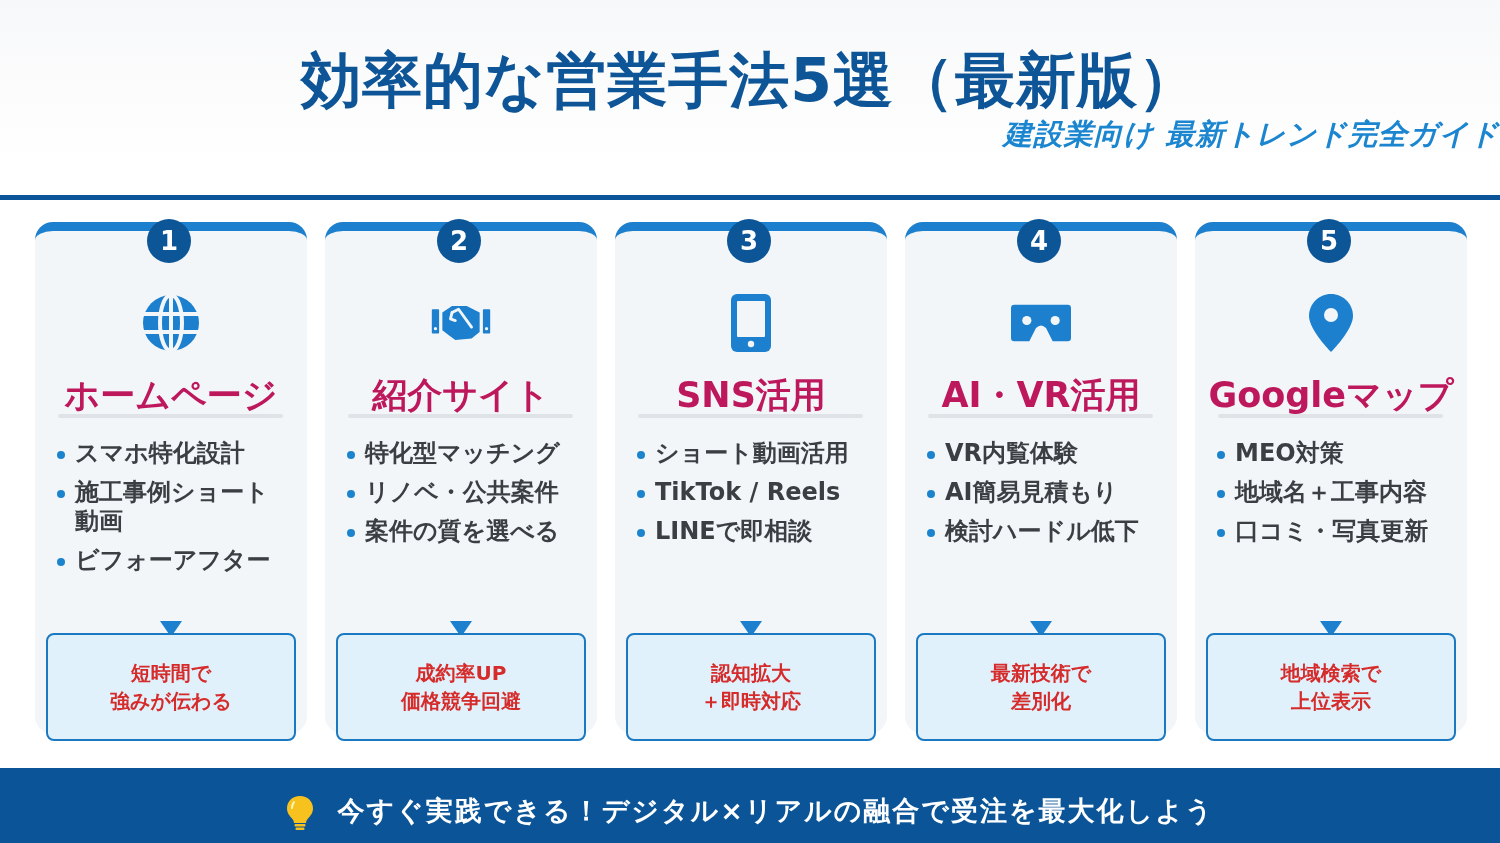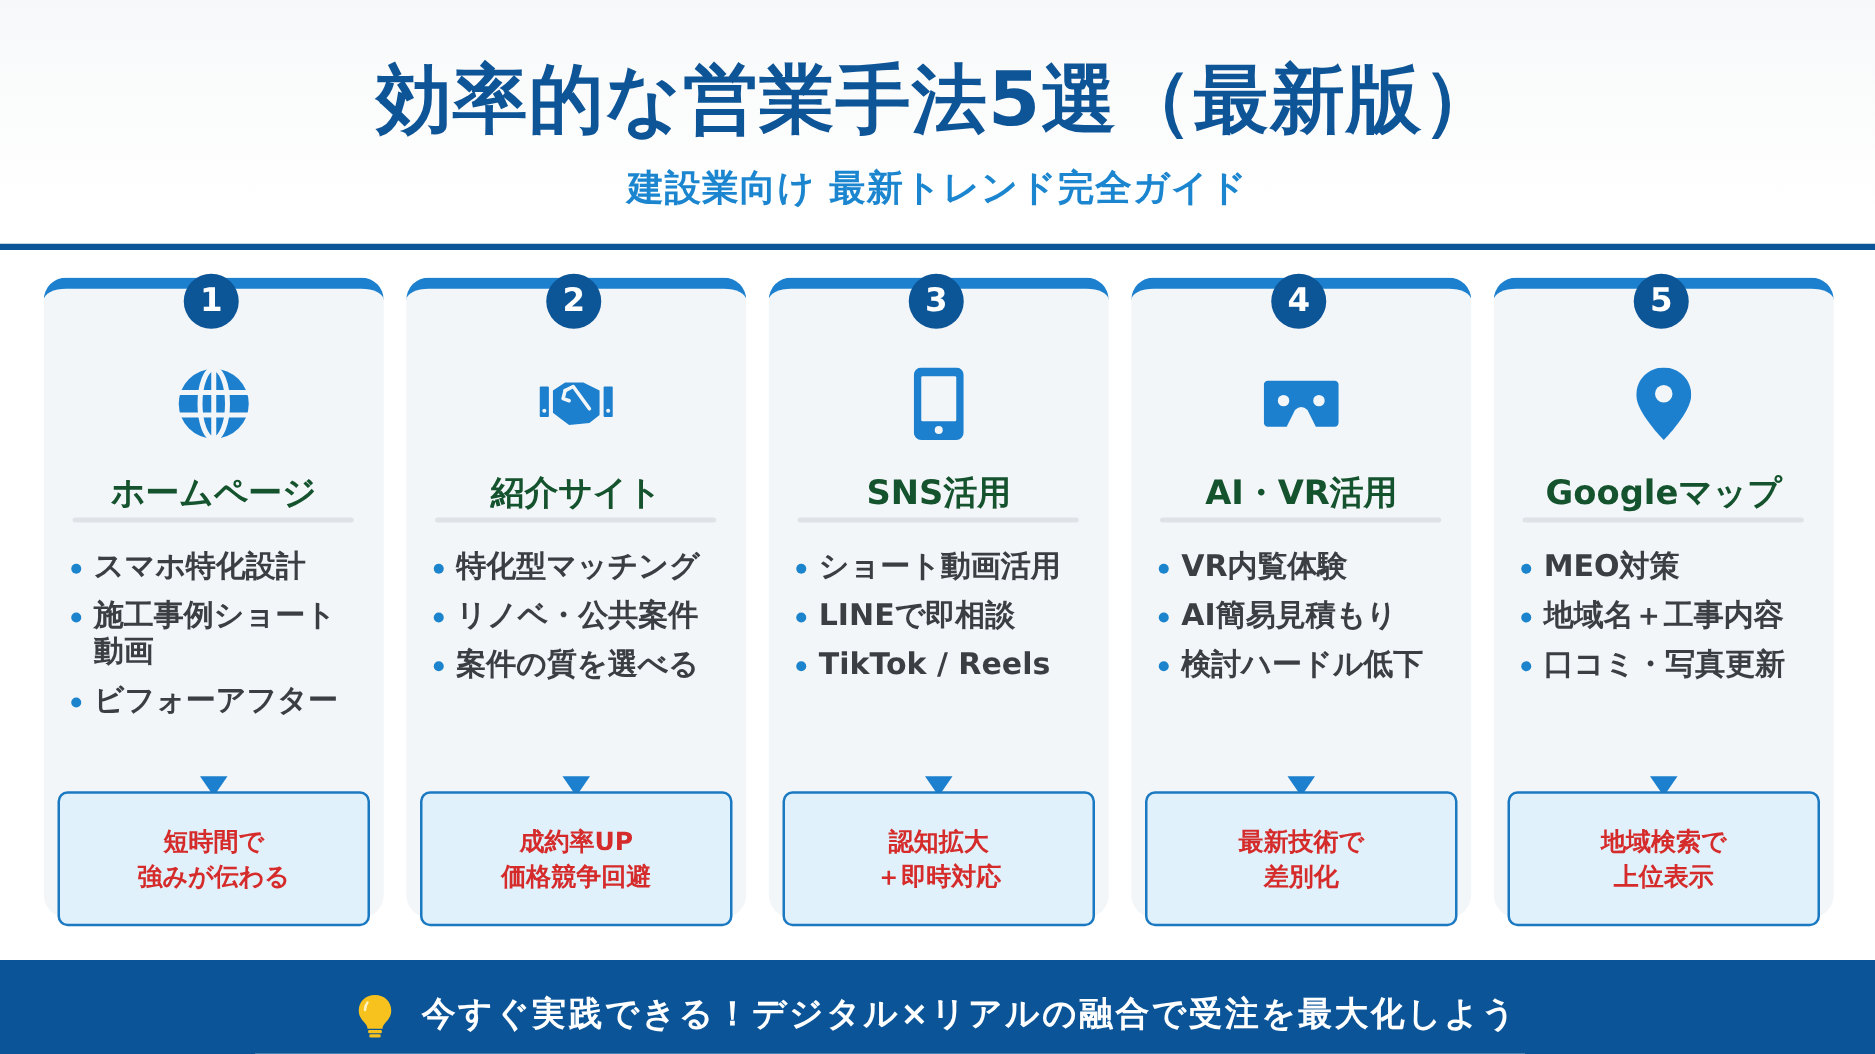--- a/index.html
+++ b/index.html
@@ -12,23 +12,23 @@
     .header {
       position: absolute; left: 0; top: 0; width: 1500px; height: 169px;
       background: linear-gradient(#f7f8f9, #ffffff);
     }
     .title {
       position: absolute; left: 0; top: 40px; width: 1500px;
       text-align: center; font-size: 60px; font-weight: bold;
       color: #0e5597; letter-spacing: 1px; line-height: 80px;
     }
     .subtitle {
-      position: absolute; left: 0; top: 130px; width: 1500px;
-      text-align: center; font-size: 29px; font-weight: bold;
-      color: #1b86cf; line-height: 40px; letter-spacing: 1px;
+      position: absolute; left: 0; top: 114px; width: 1500px;
+      text-align: right; font-size: 29px; font-weight: bold;
+      color: #1b86cf; line-height: 40px; letter-spacing: 1px; font-style: italic;
     }
     .header-rule {
       position: absolute; left: 0; top: 195px; width: 1500px; height: 5px;
       background: #0a5497;
     }
     .cards {
       position: absolute; left: 35px; top: 222px; width: 1432px; height: 512px;
     }
     .card {
       position: absolute; top: 0; width: 272px; height: 512px;
@@ -39,21 +39,21 @@
       position: absolute; top: -12px; left: 112px; width: 44px; height: 44px;
       border-radius: 50%; background: #0c5597; color: #fff;
       font-weight: bold; font-size: 26px; line-height: 44px; text-align: center;
     }
     .card-icon {
       position: absolute; top: 62px; left: 106px; width: 60px; height: 60px;
       display: flex; align-items: center; justify-content: center;
     }
     .card-title {
       position: absolute; top: 146px; left: 0; width: 272px;
-      text-align: center; font-size: 27px; font-weight: bold; color: #14532d;
+      text-align: center; font-size: 35px; font-weight: bold; color: #be185d;
       line-height: 36px;
     }
     .card-rule {
       position: absolute; top: 183px; left: 23px; width: 225px; height: 4px;
       background: #dfe3e7; border-radius: 2px;
     }
     .bullets {
       position: absolute; top: 208px; left: 22px; width: 230px; list-style: none;
     }
     .bullets li {
@@ -158,22 +158,22 @@
       <svg width="40" height="58" viewBox="0 0 40 58">
         <rect x="0" y="0" width="40" height="58" rx="6" fill="#1c80ce"></rect>
         <rect x="6" y="7" width="28" height="36" rx="1" fill="#f3f6f9"></rect>
         <circle cx="20" cy="50" r="3.2" fill="#f3f6f9"></circle>
       </svg>
     </div>
     <div class="card-title">SNS活用</div>
     <div class="card-rule"></div>
     <ul class="bullets">
       <li>ショート動画活用</li>
+      <li>TikTok / Reels</li>
       <li>LINEで即相談</li>
-      <li>TikTok / Reels</li>
     </ul>
     <div class="arrow-down"></div>
     <div class="result-box">
       <span>認知拡大</span>
       <span>＋即時対応</span>
     </div>
   </div>
 
   <div class="card" style="left:870px;">
     <div class="card-badge">4</div>

